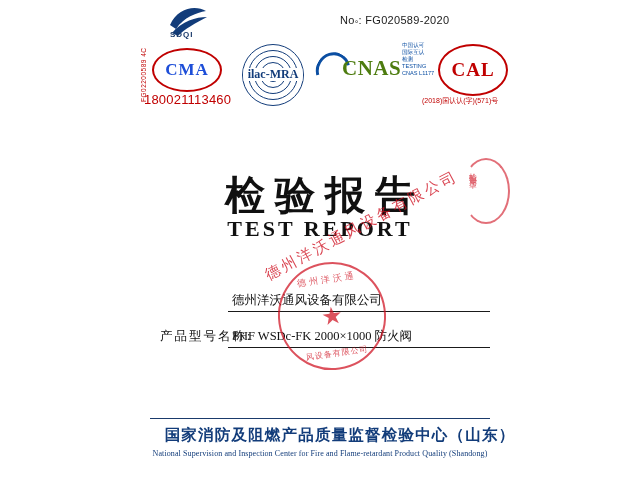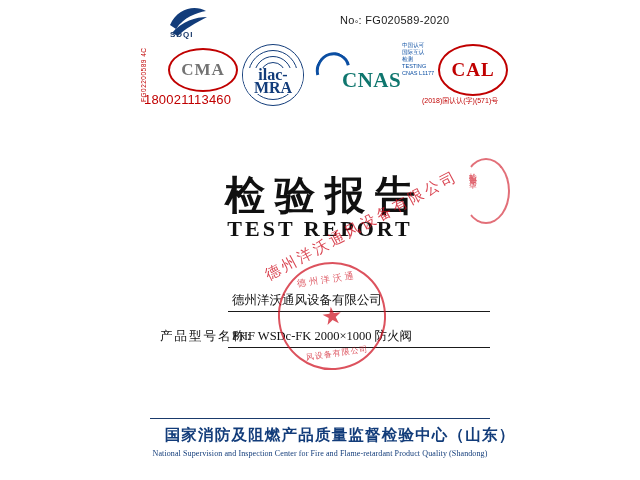--- a/index.html
+++ b/index.html
@@ -61,27 +61,27 @@
     font-size: 6.5px;
     color: #c00000;
     writing-mode: vertical-rl;
     transform: rotate(180deg);
     letter-spacing: .5px;
     white-space: nowrap;
     height: 58px;
   }
   .cma-oval {
     position: absolute;
-    left: 28px;
+    left: 12px;
     top: 6px;
     width: 66px;
     height: 40px;
     border: 2.2px solid #c00000;
     border-radius: 50%;
-    color: #737373;
+    color: #1d4ed8;
     font-weight: bold;
     font-size: 17px;
     letter-spacing: 1px;
     display: flex;
     align-items: center;
     justify-content: center;
     font-family: "Liberation Serif", serif;
   }
   .cma-bottom {
     position: absolute;
@@ -107,41 +107,41 @@
   .ilac-circle .ring {
     position: absolute;
     border: 1px solid #123c7a;
     border-radius: 50%;
   }
   .ilac-label {
     position: absolute;
     left: 0; right: 0;
     top: 23px;
     text-align: center;
-    font-size: 16px;
+    font-size: 12px;
     font-weight: bold;
     color: #123c7a;
     background: #ffffff;
     line-height: 13px;
     font-family: "Liberation Serif", serif;
   }
 
   
   .cnas-wrap { left: 176px; width: 110px; }
   .cnas-mark {
     position: absolute;
     left: 0; top: 6px;
     width: 108px; height: 44px;
   }
   .cnas-text {
     position: absolute;
-    left: 26px; top: 20px;
+    left: 26px; top: 8px;
     font-size: 21px;
     font-weight: bold;
-    color: #0f766e;
+    color: #4d7c0f;
     letter-spacing: .5px;
     font-family: "Liberation Serif", serif;
   }
   .cnas-swoosh {
     position: absolute;
     left: 0px; top: 4px;
     width: 28px; height: 30px;
     border: 3px solid #0b4ea2;
     border-radius: 50%;
     border-right-color: transparent;

